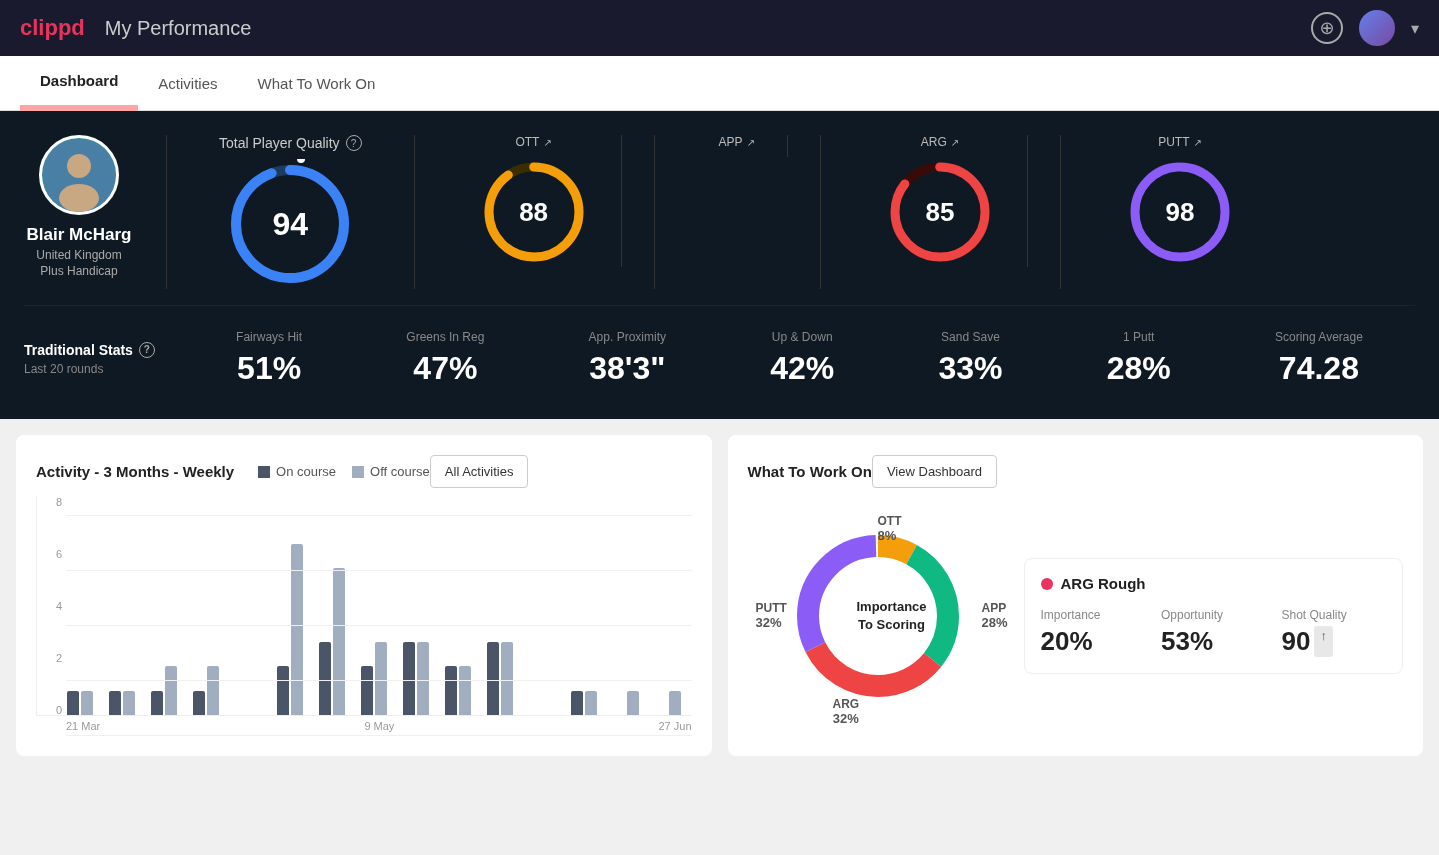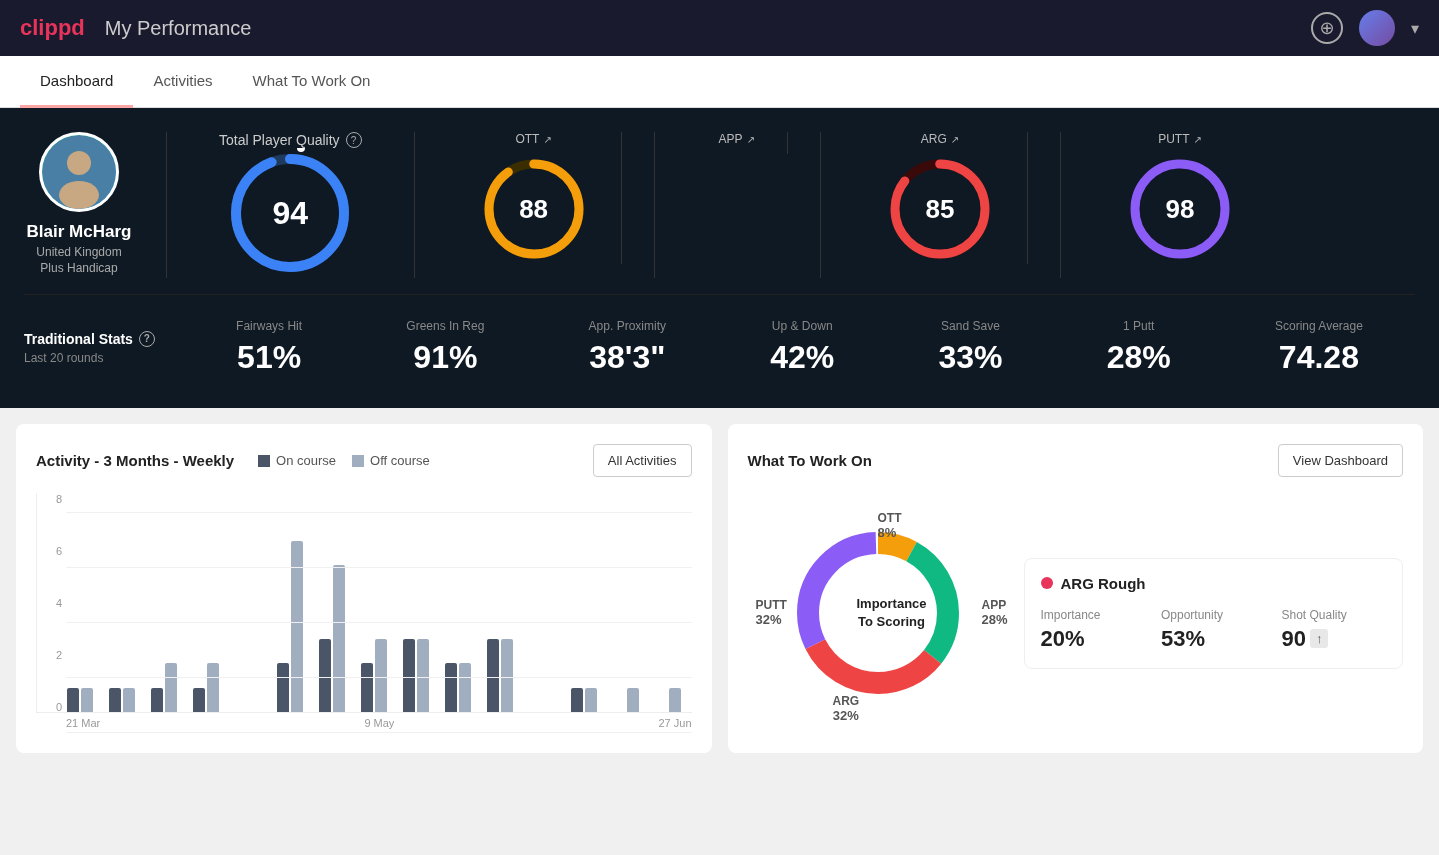--- a/index.html
+++ b/index.html
@@ -51,22 +51,22 @@
     .nav-tab {
       padding: 16px 20px;
       cursor: pointer;
       font-size: 15px;
       color: #555;
       border-bottom: 3px solid transparent;
       margin-bottom: -1px;
     }
     .nav-tab.active {
       color: #222;
-      border-bottom: 3px solid #fca5a5;
-      font-weight: 400;
+      border-bottom: 6px solid #fca5a5;
+      font-weight: 700;
     }
 
     
     .dark-section {
       background: #0f1923;
       padding: 24px 24px 32px;
       color: #fff;
     }
     .player-avatar {
       width: 80px; height: 80px;
@@ -76,20 +76,21 @@
       overflow: hidden;
       display: flex; align-items: center; justify-content: center;
       font-size: 28px;
     }
     .total-quality-label {
       font-size: 14px;
       color: #ccc;
       display: flex;
       align-items: center;
       gap: 6px;
+      margin-bottom: 8px;
     }
     .info-icon {
       width: 16px; height: 16px;
       border: 1px solid #aaa;
       border-radius: 50%;
       display: inline-flex; align-items: center; justify-content: center;
       font-size: 10px; color: #aaa; cursor: pointer;
     }
 
     .score-circle-container {
@@ -163,23 +164,22 @@
       background: #f0f0f0;
     }
     .panel {
       background: #fff;
       border-radius: 8px;
       padding: 20px;
       flex: 1;
     }
     .panel-header {
       display: flex;
-      justify-content: space-between;
-      align-items: center;
-      margin-bottom: 16px;
+      align-items: center;
+      margin-bottom: 8px;
     }
     .panel-title { font-size: 15px; font-weight: 600; color: #222; }
 
     
     .legend {
       display: flex;
       align-items: center;
       gap: 16px;
     }
     .legend-item {
@@ -249,21 +249,21 @@
       background: #e8335a;
       display: inline-block;
     }
     .card-metrics {
       display: flex;
       gap: 16px;
       margin-top: 8px;
     }
     .card-metric { flex: 1; }
     .card-metric-label { font-size: 12px; color: #888; margin-bottom: 4px; }
-    .card-metric-value { font-size: 22px; font-weight: 700; color: #222; }
+    .card-metric-value { font-size: 26px; font-weight: 700; color: #222; }
     .card-metric-badge {
       display: inline-block;
       background: #e8e8e8;
       border-radius: 3px;
       padding: 2px 6px;
       font-size: 13px;
       color: #555;
       margin-left: 4px;
     }
 
@@ -395,21 +395,21 @@
       </h3>
       <p>Last 20 rounds</p>
     </div>
     <div class="trad-items">
       <div class="trad-item">
         <div class="trad-item-label">Fairways Hit</div>
         <div class="trad-item-value">51%</div>
       </div>
       <div class="trad-item">
         <div class="trad-item-label">Greens In Reg</div>
-        <div class="trad-item-value">91%</div>
+        <div class="trad-item-value">47%</div>
       </div>
       <div class="trad-item">
         <div class="trad-item-label">App. Proximity</div>
         <div class="trad-item-value">38'3"</div>
       </div>
       <div class="trad-item">
         <div class="trad-item-label">Up &amp; Down</div>
         <div class="trad-item-value">42%</div>
       </div>
       <div class="trad-item">
@@ -578,21 +578,21 @@
           <div class="card-metric">
             <div class="card-metric-label">Importance</div>
             <div class="card-metric-value">20%</div>
           </div>
           <div class="card-metric">
             <div class="card-metric-label">Opportunity</div>
             <div class="card-metric-value">53%</div>
           </div>
           <div class="card-metric">
             <div class="card-metric-label">Shot Quality</div>
-            <div style="display:flex; align-items:center;">
+            <div style="display:flex; ">
               <span class="card-metric-value">90</span>
               <span class="card-metric-badge">↑</span>
             </div>
           </div>
         </div>
       </div>
     </div>
   </div>
 </div>
 

